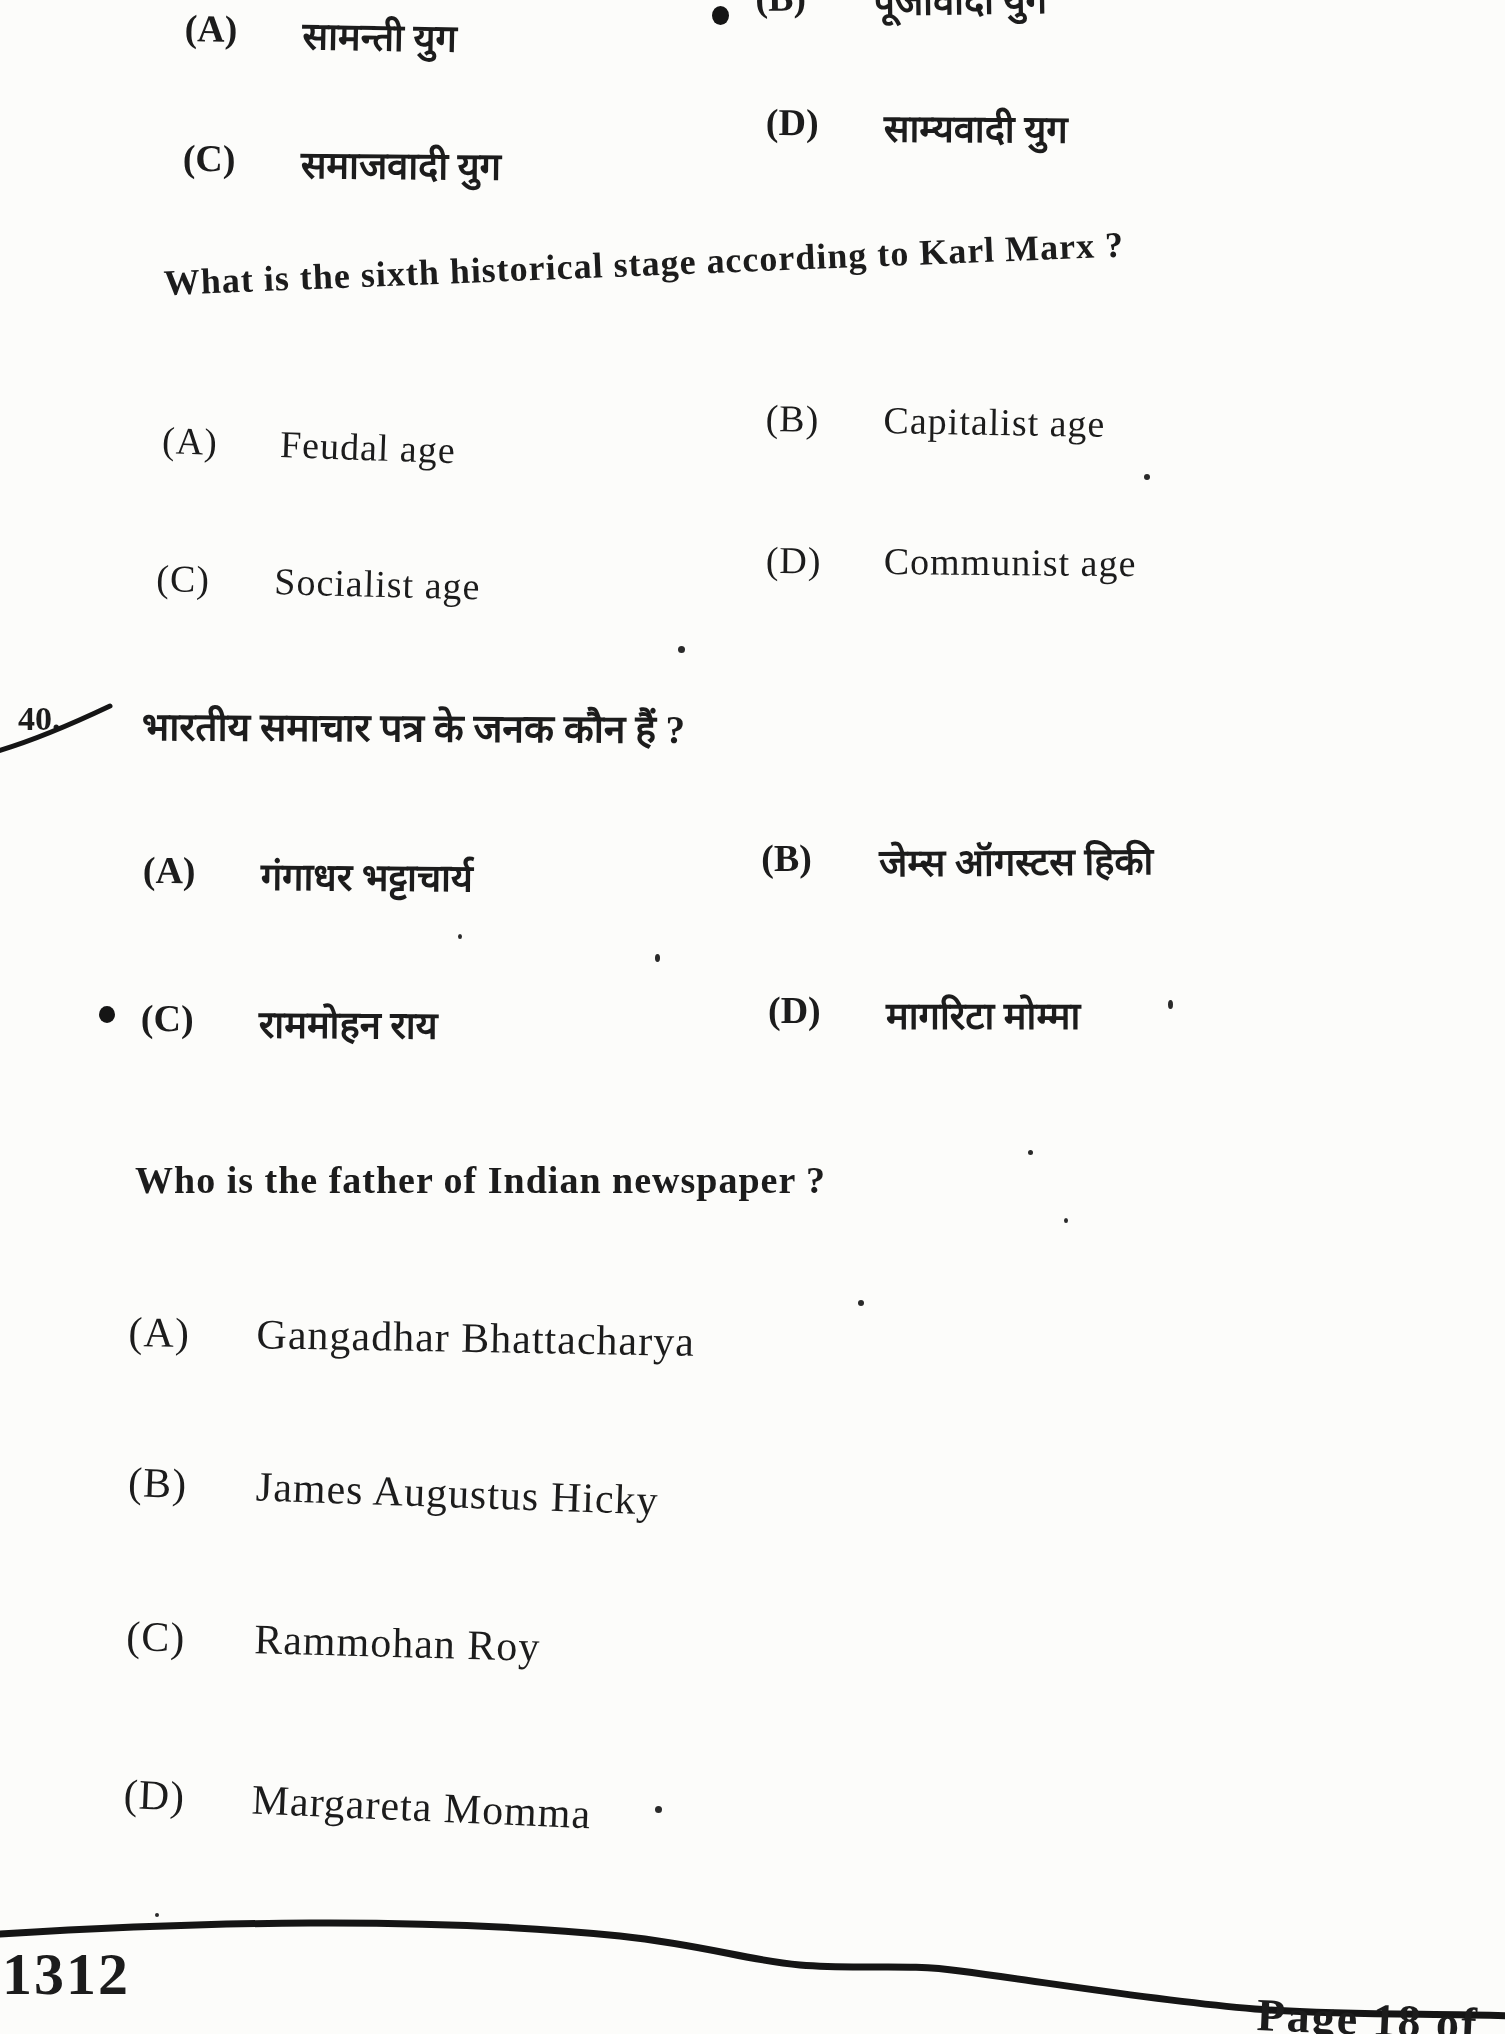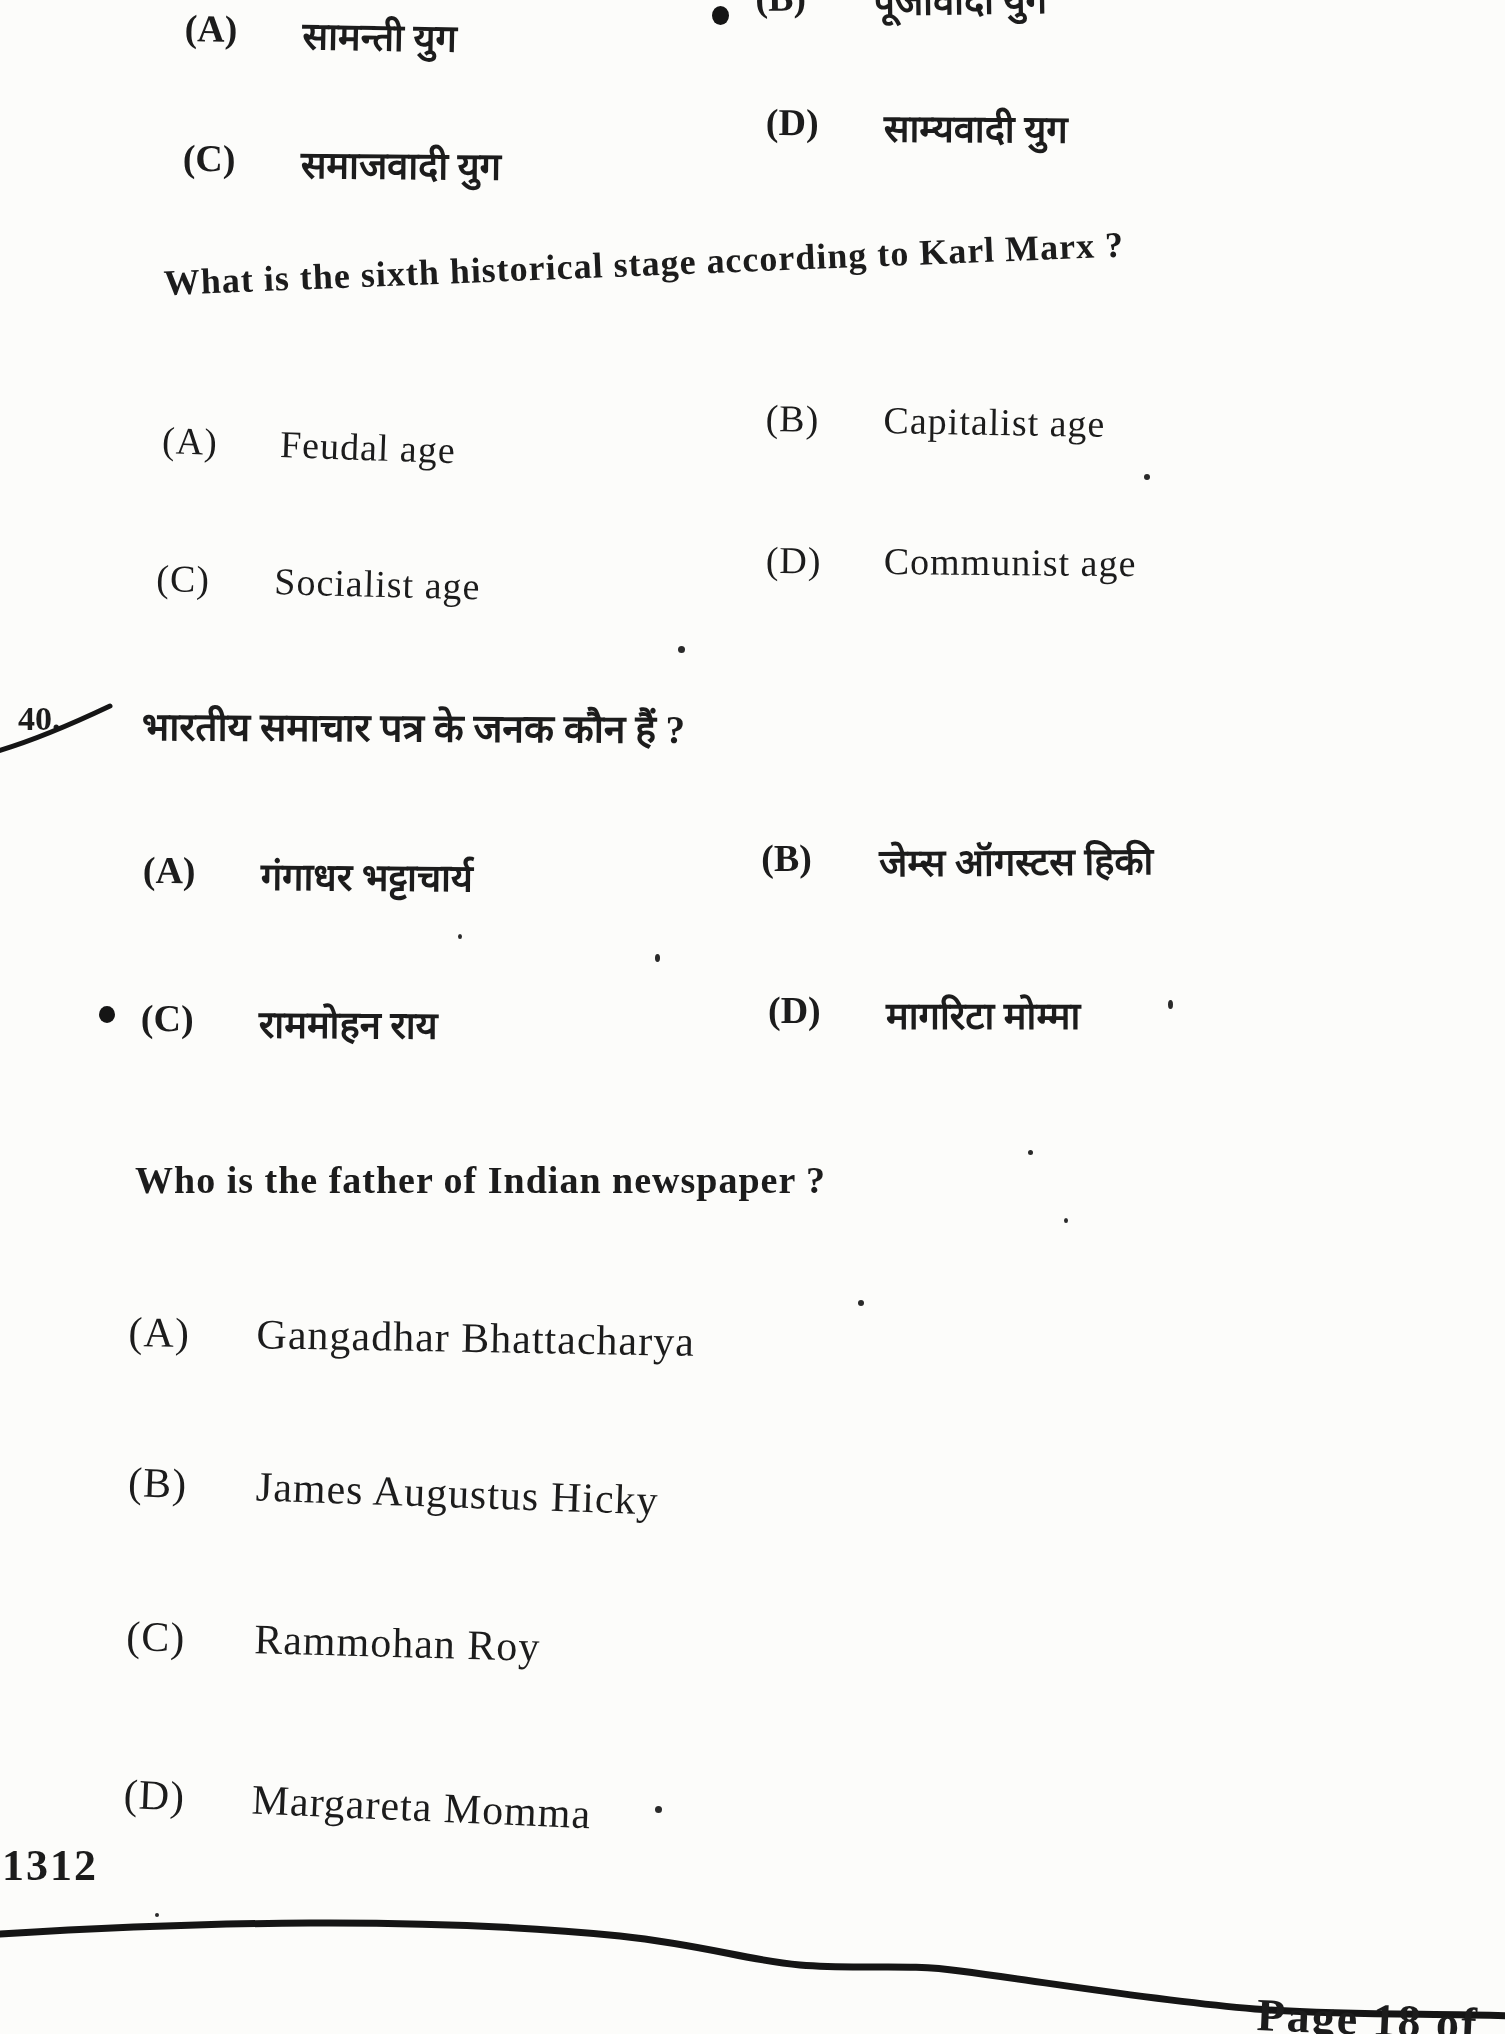--- a/index.html
+++ b/index.html
@@ -148,17 +148,17 @@
 
   <svg id="scan-lines" width="1505" height="2034" viewBox="0 0 1505 2034">
     <path d="M-6,752 C 30,742 72,724 110,706" stroke="#151515" stroke-width="5" fill="none" stroke-linecap="round"></path>
     <path d="M0,1934 C 200,1922 420,1916 620,1936
              C 710,1946 745,1960 800,1965
              C 860,1970 905,1963 960,1971
              C 1060,1984 1150,2000 1255,2009
              C 1345,2016 1440,2013 1510,2016" stroke="#151515" stroke-width="7" fill="none" stroke-linecap="round"></path>
   </svg>
 
-  <div class="footer-code" style="left:2px;top:1840px;font-size:44px;">1312</div>
+  <div class="footer-code" style="left:2px;top:1940px;font-size:60px;">1312</div>
 
   <div class="footer-page" style="left:1258px;top:1988px;font-size:46px;transform:rotate(2.5deg);">Page 18 of</div>
 
 </div>
 
 </body></html>

